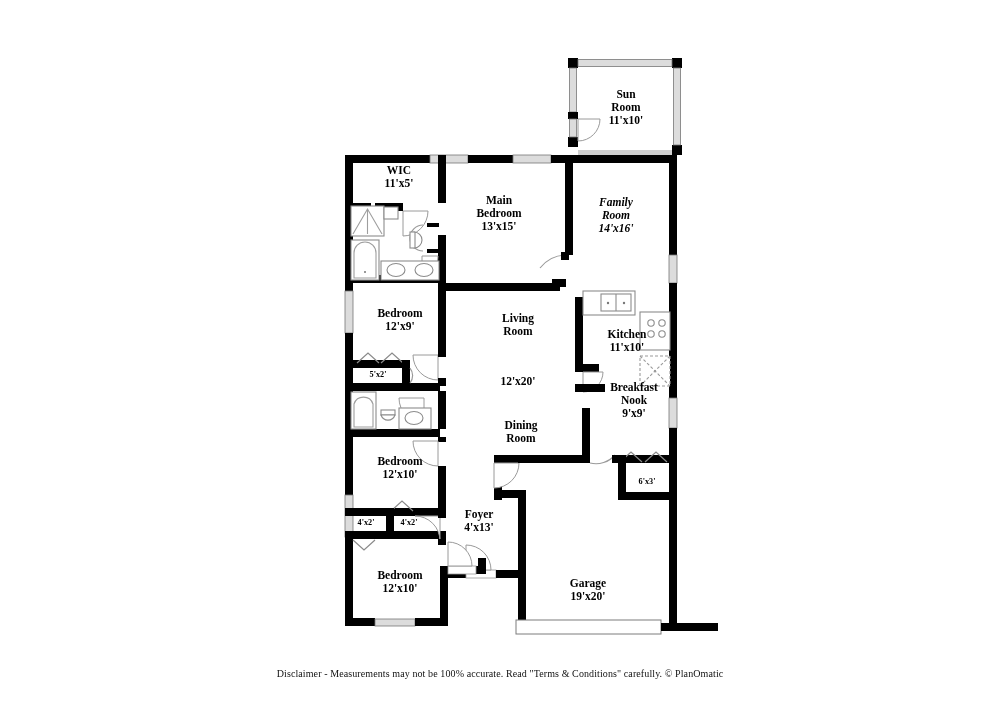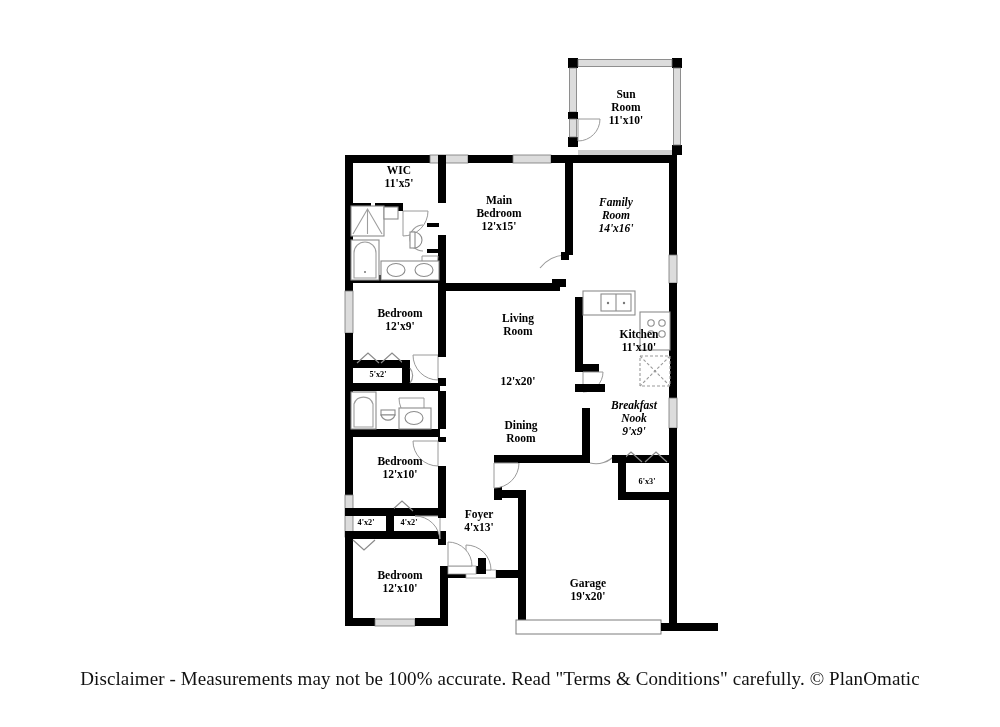--- a/index.html
+++ b/index.html
@@ -1,21 +1,21 @@
 <!DOCTYPE html>
 <html><head>
 <meta charset="utf-8">
 <style>
   html,body{margin:0;padding:0;background:#ffffff;}
   body{width:1000px;height:727px;overflow:hidden;
        font-family:"Liberation Serif",serif;color:#000;}
   #stage{position:relative;width:1000px;height:727px;background:#fff;}
   #plan{position:absolute;left:0;top:0;width:1000px;height:660px;}
   .disclaimer{position:absolute;left:0;top:668px;width:1000px;text-align:center;
-       font-family:"Liberation Serif",serif;font-size:19px;color:#111;letter-spacing:.1px;}
+       font-family:"Liberation Serif",serif;font-size:10px;color:#111;letter-spacing:.1px;}
   .lbl{position:absolute;text-align:center;font-family:"Liberation Serif",serif;
        font-weight:bold;color:#000;line-height:1.12;white-space:pre-line;
        transform:translate(-50%,-50%);}
   .lbl.s12{font-size:11.5px;}
   .lbl.s9{font-size:8.2px;}
 </style>
 </head>
 <body>
 
 <div id="stage">
@@ -222,34 +222,34 @@
   </svg>
 
   <div id="labels">
       <div class="lbl s12" style="left: 626px; top: 107px;">Sun
 Room
 11'x10'</div>
       <div class="lbl s12" style="left: 399px; top: 177px;">WIC
 11'x5'</div>
       <div class="lbl s12" style="left: 499px; top: 213px;">Main
 Bedroom
-12'x15'</div>
+13'x15'</div>
       <div class="lbl s12" style="left: 616px; top: 215px; font-style: italic;">Family
 Room
 14'x16'</div>
       <div class="lbl s12" style="left: 400px; top: 320px;">Bedroom
 12'x9'</div>
       <div class="lbl s12" style="left: 518px; top: 325px;">Living
 Room</div>
       <div class="lbl s12" style="left: 518px; top: 381px;">12'x20'</div>
-      <div class="lbl s12" style="left: 627px; top: 341px; margin-left: 12px;">Kitchen
+      <div class="lbl s12" style="left: 627px; top: 341px;">Kitchen
 11'x10'</div>
       <div class="lbl s12" style="left: 521px; top: 432px;">Dining
 Room</div>
-      <div class="lbl s12" style="left: 634px; top: 418px; font-style: italic;">Breakfast
+      <div class="lbl s12" style="left: 634px; top: 400px;">Breakfast
 Nook
 9'x9'</div>
       <div class="lbl s12" style="left: 400px; top: 468px;">Bedroom
 12'x10'</div>
       <div class="lbl s12" style="left: 479px; top: 521px;">Foyer
 4'x13'</div>
       <div class="lbl s12" style="left: 588px; top: 560px; margin-top: 30px;">Garage
 19'x20'</div>
       <div class="lbl s12" style="left: 400px; top: 582px;">Bedroom
 12'x10'</div>

